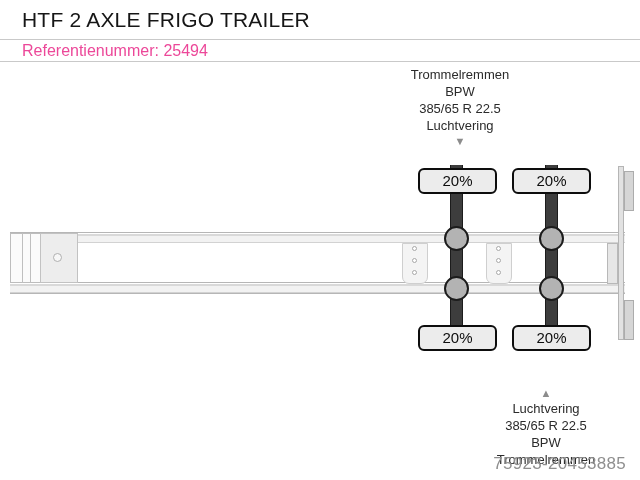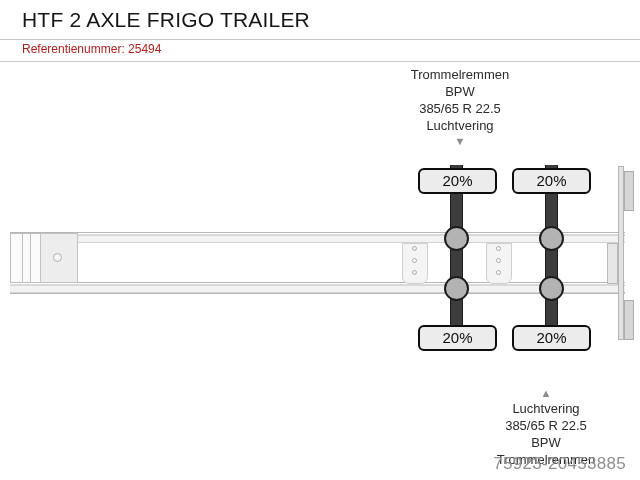--- a/index.html
+++ b/index.html
@@ -33,22 +33,22 @@
     width: 640px;
     height: 1px;
     background: #c9c9c9;
   }
   #rule-top  { top: 39px; }
   #rule-bot  { top: 61px; }
   #ref-line {
     position: absolute;
     left: 22px;
     top: 42px;
-    font-size: 12px;
-    color: #b91c1c;
+    font-size: 16px;
+    color: #ec4899;
     white-space: nowrap;
   }
 
   
   .annotation {
     position: absolute;
     text-align: center;
     font-size: 13px;
     line-height: 17px;
     color: #2b2b2b;

